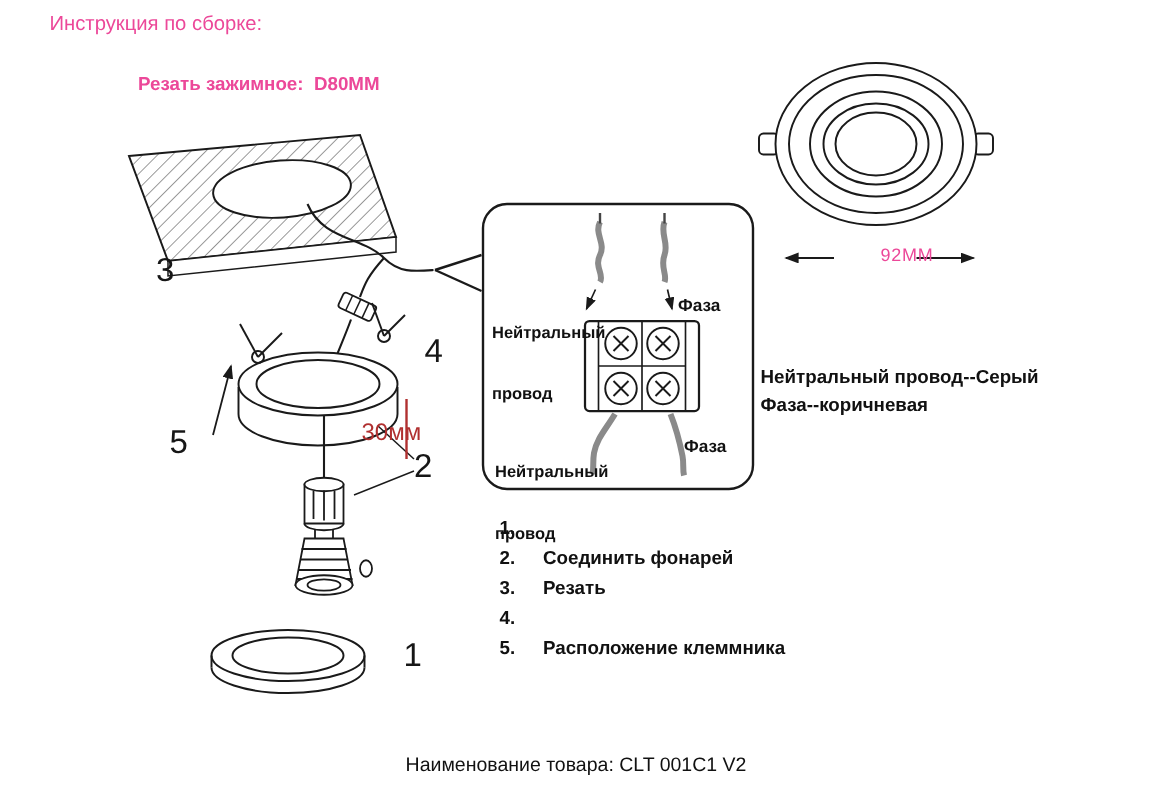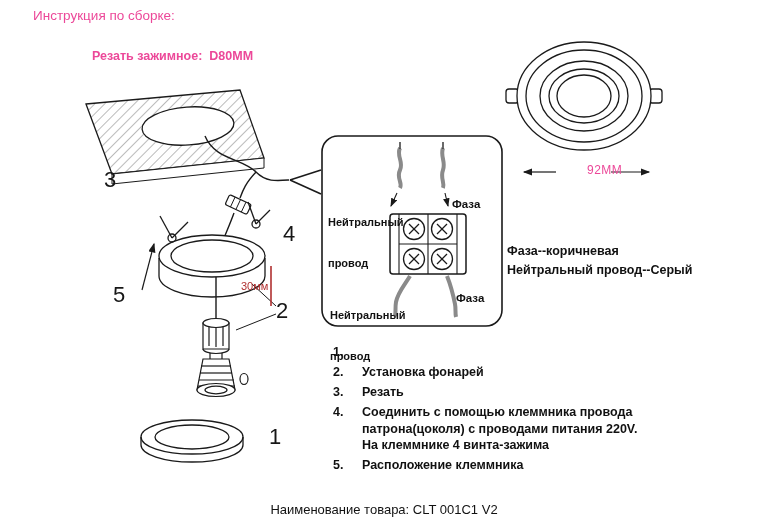--- a/index.html
+++ b/index.html
@@ -4,21 +4,21 @@
 <style>
   html,body{margin:0;padding:0;background:#fff;}
   .page{position:relative;width:768px;height:530px;background:#ffffff;overflow:hidden;
         font-family:"Liberation Sans",sans-serif;color:#111;}
   .lbl{position:absolute;white-space:pre;color:#ec4899;}
   .title{left:33px;top:8px;font-size:13.5px;}
   .cutlabel{left:92px;top:49px;font-size:12.5px;font-weight:bold;}
   .partnum{font-size:22px;color:#161616;}
   .p1{left:269px;top:424px;} .p2{left:276px;top:298px;} .p3{left:104px;top:167px;}
   .p4{left:283px;top:221px;} .p5{left:113px;top:282px;}
-  .dim30{left:241px;top:280px;font-size:11px;color:#b03030;}
+  .dim30{left:241px;top:280px;font-size:16px;color:#b03030;}
   .dim92{left:561px;top:163px;font-size:12px;letter-spacing:.5px;margin-left:26px;}
   .co-lbl{font-size:11px;font-weight:bold;line-height:1.25;white-space:pre;position:absolute;}
   .nt{left:328px;top:188px;} .pt{left:452px;top:197px;font-size:11.5px;}
   .nb{left:330px;top:281px;} .pb{left:456px;top:291px;font-size:11.5px;}
   .legend{position:absolute;left:507px;top:242px;font-size:12.5px;font-weight:bold;line-height:1.5;}
   .legend div{white-space:pre;}
   .steps{position:absolute;left:333px;top:344px;width:392px;display:flex;flex-direction:column;gap:3px;}
   .step{display:flex;font-size:12.5px;font-weight:bold;line-height:1.35;}
   .step .n{width:29px;flex:0 0 29px;}
   .step .t span{display:block;}
@@ -200,49 +200,44 @@
     <span style="display:block">провод</span>
   </div>
   <div class="co-lbl pt">Фаза</div>
   <div class="co-lbl nb">
     <span style="display:block">Нейтральный</span>
     <span style="display:block">провод</span>
   </div>
   <div class="co-lbl pb">Фаза</div>
 
   <div class="legend">
+    <div>Нейтральный провод--Серый</div>
     <div>Фаза--коричневая</div>
-    <div>Нейтральный провод--Серый</div>
   </div>
 
   <div class="steps">
     <div class="step">
       <span class="n">1.</span>
       <span class="t">
       </span>
     </div>
     <div class="step">
       <span class="n">2.</span>
       <span class="t">
-        <span>Установка фонарей</span>
+        <span>Соединить фонарей</span>
       </span>
     </div>
     <div class="step">
       <span class="n">3.</span>
       <span class="t">
         <span>Резать</span>
       </span>
     </div>
     <div class="step">
       <span class="n">4.</span>
-      <span class="t">
-        <span>Соединить с помощью клеммника провода</span>
-        <span>патрона(цоколя) с проводами питания 220V.</span>
-        <span>На клеммнике 4 винта-зажима</span>
-      </span>
     </div>
     <div class="step">
       <span class="n">5.</span>
       <span class="t">
         <span>Расположение клеммника</span>
       </span>
     </div>
   </div>
 
   <div class="footer">Наименование товара: CLT 001C1 V2</div>

